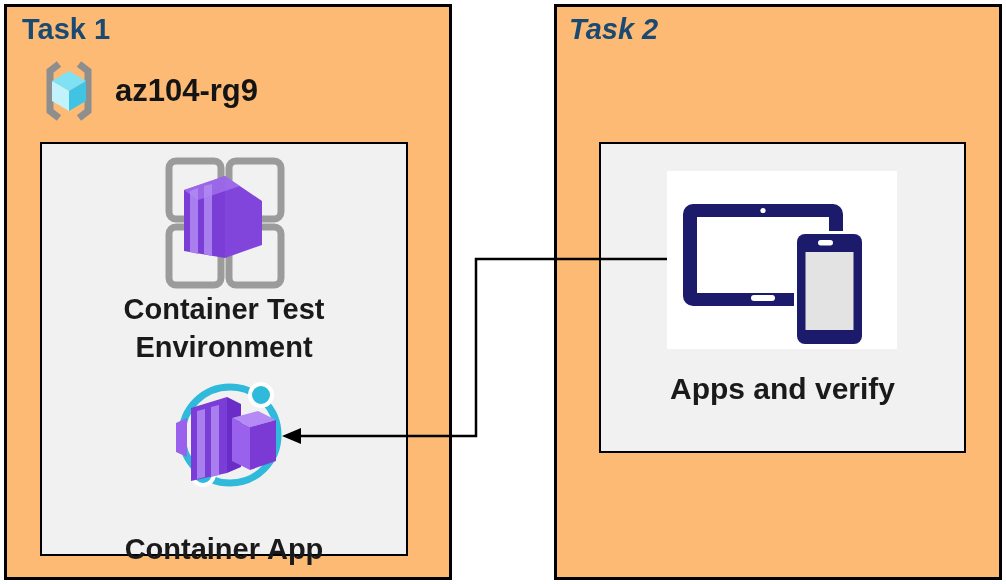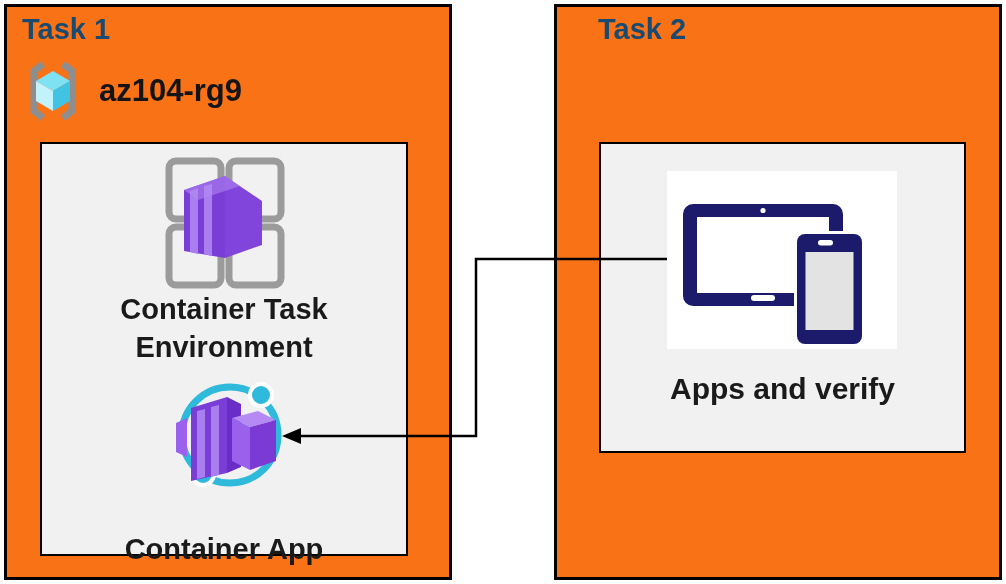--- a/index.html
+++ b/index.html
@@ -21,29 +21,29 @@
     --purple-deep:#7B3AD4;
     --cyan:#2FB9DA;
     --navy:#1B1A6B;
     --phone-screen:#E3E3E3;
   }
   *{box-sizing:border-box;}
   html,body{margin:0;padding:0;background:#ffffff;}
   body{font-family:"Liberation Sans","DejaVu Sans",sans-serif;}
   .canvas{position:relative;width:1006px;height:584px;background:#ffffff;overflow:hidden;}
 
-  .task-box{position:absolute;top:4px;width:448px;height:576px;background:#f97316;border:3px solid var(--border-black);padding-left:11px;}
+  .task-box{position:absolute;top:4px;width:448px;height:576px;background:#fdba74;border:3px solid var(--border-black);padding-left:11px;}
   .task1{left:4px;}
   .task2{left:554px;}
 
   .task-title{position:absolute;font-size:29px;font-weight:700;color:var(--title-blue);white-space:nowrap;}
   .task1 .task-title{left:15px;top:6px;}
-  .task2 .task-title{left:41px;top:6px;}
+  .task2 .task-title{left:12px;top:6px;font-style:italic;}
 
-  .rg-row{position:absolute;left:15px;top:51px;display:flex;align-items:center;gap:15px;}
+  .rg-row{position:absolute;left:31px;top:51px;display:flex;align-items:center;gap:15px;}
   .rg-name{font-size:31px;font-weight:700;color:#141414;white-space:nowrap;}
 
   .inner-panel{position:absolute;background:var(--panel-gray);border:2px solid var(--border-black);}
   .inner1{left:33px;top:135px;width:368px;height:414px;}
   .inner2{left:42px;top:135px;width:367px;height:311px;}
 
   .icon-abs{position:absolute;}
   .env-icon{left:155px;top:143px;}
   .app-icon{left:163px;top:371px;}
 
@@ -84,21 +84,21 @@
         <rect x="7" y="77" width="52" height="58" rx="7"></rect>
         <rect x="67" y="77" width="52" height="58" rx="7"></rect>
       </g>
       <polygon points="22,40 63,26 63,108 22,101" style="fill:var(--purple-front)"></polygon>
       <polygon points="28,41 36,38 36,104 28,102" style="fill:var(--purple-stripe)"></polygon>
       <polygon points="42,36 50,34 50,106 42,104" style="fill:var(--purple-stripe)"></polygon>
       <polygon points="63,26 100,51 100,95 63,108" style="fill:var(--purple-right)"></polygon>
       <polygon points="22,40 63,26 78,36 36,50" style="fill:var(--purple-top)" opacity="0.55"></polygon>
     </svg>
 
-    <div class="item-label env-label">Container Task Environment</div>
+    <div class="item-label env-label">Container Test Environment</div>
 
     <svg class="icon-abs app-icon" width="118" height="114" viewBox="0 0 118 114">
       <circle cx="60" cy="57" r="48" fill="none" style="stroke:var(--cyan)" stroke-width="7"></circle>
       <circle cx="91" cy="17" r="11" style="fill:var(--cyan)" stroke="#ffffff" stroke-width="4"></circle>
       <circle cx="33" cy="96" r="11" style="fill:var(--cyan)" stroke="#ffffff" stroke-width="4"></circle>
       <polygon points="6,45 17,40 17,79 6,74" style="fill:var(--purple-mid)"></polygon>
       <polygon points="21,30 57,19 57,95 21,103" style="fill:var(--purple-front)"></polygon>
       <polygon points="27,33 35,31 35,99 27,101" style="fill:var(--purple-stripe)"></polygon>
       <polygon points="41,29 49,27 49,97 41,99" style="fill:var(--purple-stripe)"></polygon>
       <polygon points="57,19 71,26 71,89 57,95" style="fill:var(--purple-dark)"></polygon>

